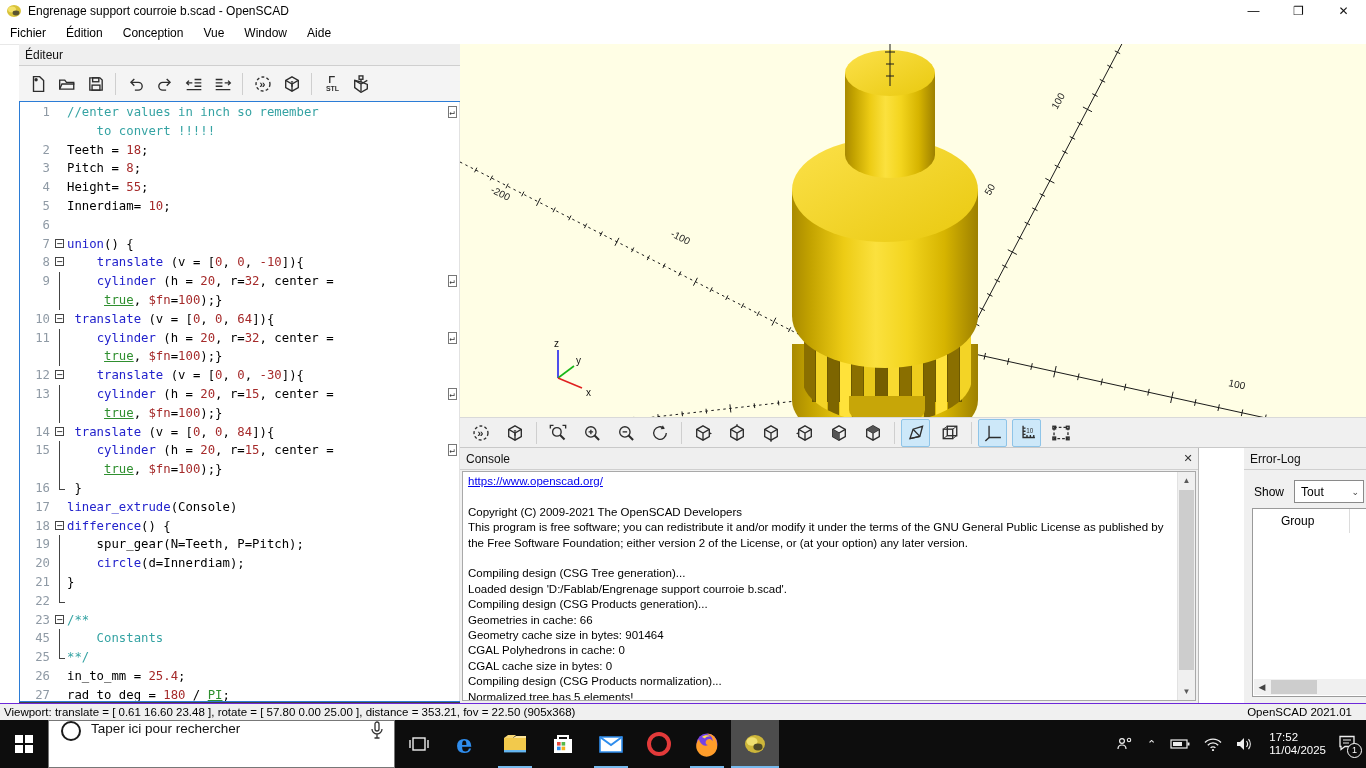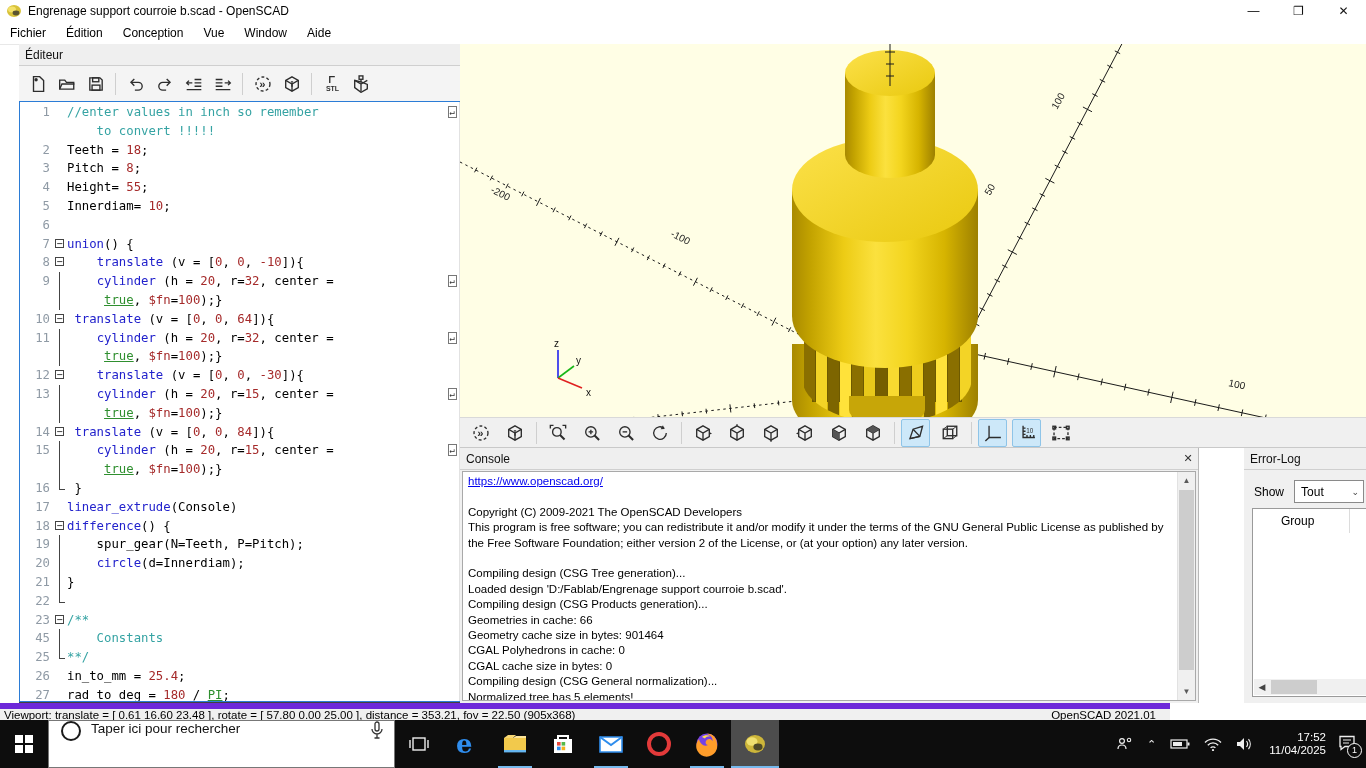--- a/index.html
+++ b/index.html
@@ -51,37 +51,37 @@
   .el-row{display:flex;align-items:center;margin:10px 0 8px 10px;font-size:12px;}
   .el-combo{margin-left:10px;width:62px;height:21px;border:1px solid #8a8a8a;background:#fff;display:flex;align-items:center;padding-left:6px;font-size:12px;position:relative;}
   .el-combo .chev{position:absolute;right:4px;color:#444;font-size:9px;}
   .el-table{position:absolute;left:8px;right:8px;top:60px;bottom:6px;background:#fff;border:1px solid #9a9a9a;padding-left:8px;}
   .el-colhead{position:absolute;left:28px;top:5px;font-size:12px;color:#000;}
   .el-colline{position:absolute;left:96px;top:0;height:24px;border-left:1px solid #dcdcdc;}
   .hscroll{position:absolute;left:1px;right:1px;bottom:1px;height:16px;background:#f0f0f0;}
   .hscroll .arr{position:absolute;top:0;width:16px;height:16px;font-size:9px;line-height:16px;text-align:center;color:#444;}
   .hscroll .thumb{position:absolute;left:17px;top:1px;width:46px;height:14px;background:#cdcdcd;}
   
-  .statusbar{position:absolute;left:0;top:703px;width:1170px;height:17px;background:#f0f0f0;border-top:6px solid #6d28d9;font-size:11.5px;display:flex;align-items:center;box-sizing:border-box;}
+  .statusbar{position:absolute;left:0;top:703px;width:1366px;height:17px;background:#f0f0f0;border-top:1px solid #6d28d9;font-size:11.5px;display:flex;align-items:center;box-sizing:border-box;}
   .statusbar .left{padding-left:4px;}
   .statusbar .right{margin-left:auto;padding-right:14px;}
   
   .taskbar{position:absolute;left:0;top:720px;width:1366px;height:48px;background:#0d0d0d;display:flex;align-items:stretch;}
   .startbtn{width:48px;display:flex;align-items:center;justify-content:center;}
   .searchbox{width:345px;background:#fff;display:flex;align-items:flex-start;position:relative;border:1px solid #777;}
   .searchbox .ring{width:16px;height:16px;border:2px solid #1a1a1a;border-radius:50%;margin:0 10px 0 12px;}
   .searchbox .ph{font-size:13.5px;color:#111;}
   .searchbox .mic{position:absolute;right:10px;}
   .tslot{width:48px;display:flex;align-items:center;justify-content:center;position:relative;}
   .tslot.open::after{content:"";position:absolute;bottom:0;left:7px;right:7px;height:2px;background:#76b9ed;}
   .tslot.active{background:#4d4d4d;}
   .tslot.active::after{left:0;right:0;}
   .tray{margin-left:auto;display:flex;align-items:center;color:#fff;}
   .tray .ticon{margin:0 7px;display:flex;align-items:center;}
-  .clock{text-align:right;font-size:11.5px;line-height:13px;margin:0 8px;color:#fff;}
+  .clock{text-align:left;font-size:11.5px;line-height:13px;margin:0 8px;color:#fff;}
   .notif{position:relative;margin:0 10px 0 4px;}
   .notif .badge{position:absolute;right:-6px;bottom:-4px;width:13px;height:13px;border:1px solid #fff;border-radius:50%;font-size:9px;line-height:13px;text-align:center;color:#fff;background:#0d0d0d;}
 </style>
 </head>
 <body>
 
 <div class="app">
 
   <div class="titlebar">
     <svg class="appicon" viewBox="0 0 16 14">
@@ -655,21 +655,21 @@
           <div>Copyright (C) 2009-2021 The OpenSCAD Developers</div>
           <div>This program is free software; you can redistribute it and/or modify it under the terms of the GNU General Public License as published by the Free Software Foundation; either version 2 of the License, or (at your option) any later version.</div>
           <div>&nbsp;</div>
           <div>Compiling design (CSG Tree generation)...</div>
           <div>Loaded design 'D:/Fablab/Engrenage support courroie b.scad'.</div>
           <div>Compiling design (CSG Products generation)...</div>
           <div>Geometries in cache: 66</div>
           <div>Geometry cache size in bytes: 901464</div>
           <div>CGAL Polyhedrons in cache: 0</div>
           <div>CGAL cache size in bytes: 0</div>
-          <div>Compiling design (CSG General normalization)...</div>
+          <div>Compiling design (CSG Products normalization)...</div>
           <div>Normalized tree has 5 elements!</div>
         </div>
       <div class="vscroll">
         <div class="arr" style="top:0">▲</div>
         <div class="thumb" style="top:18px;height:180px"></div>
         <div class="arr" style="bottom:0">▼</div>
       </div>
     </div>
   </div>
 

